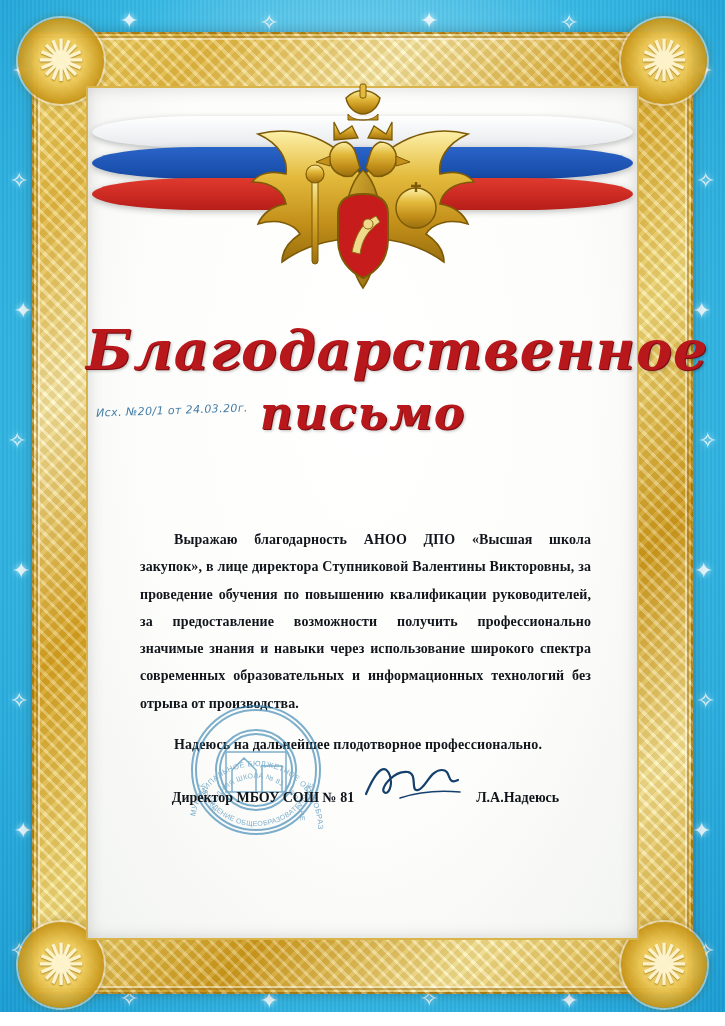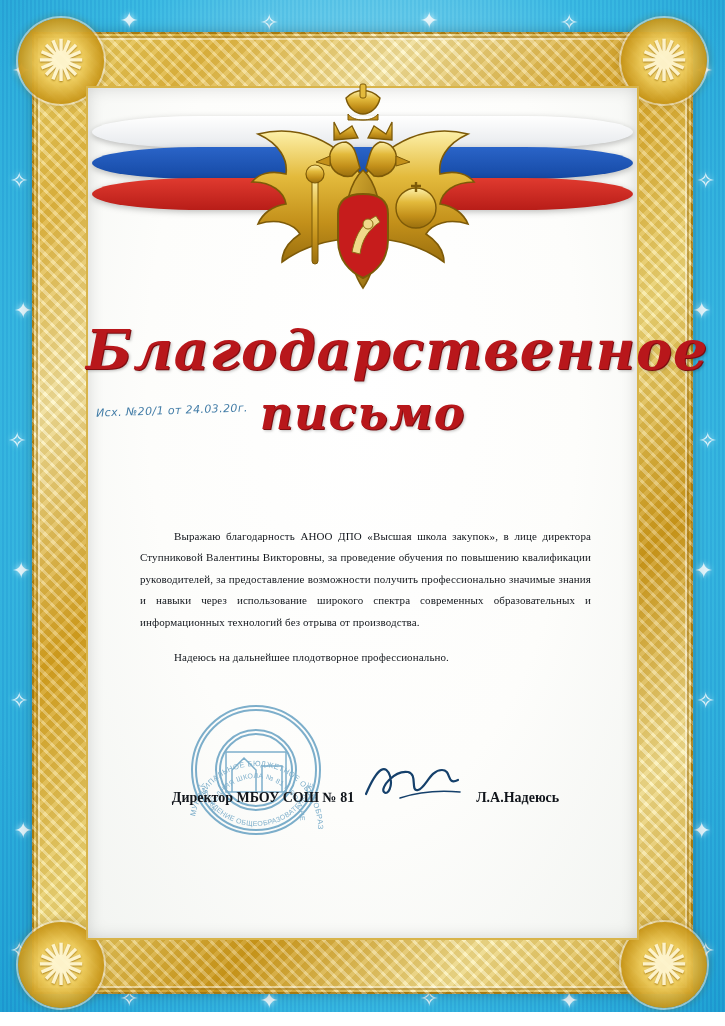--- a/index.html
+++ b/index.html
@@ -192,23 +192,23 @@
     white-space: nowrap;
   }
 
   
   .body {
     position: absolute;
     left: 54px;
     right: 48px;
     top: 440px;
     font-family: "Liberation Serif", serif;
-    font-size: 11px;
+    font-size: 14px;
     color: #12161c;
-    font-weight: 400;
+    font-weight: 700;
   }
   .body p {
     margin: 0 0 14px 0;
     text-align: justify;
     text-indent: 34px;
     line-height: 1.95;
     letter-spacing: .1px;
   }
   .body p.last { text-align: left; }
 

